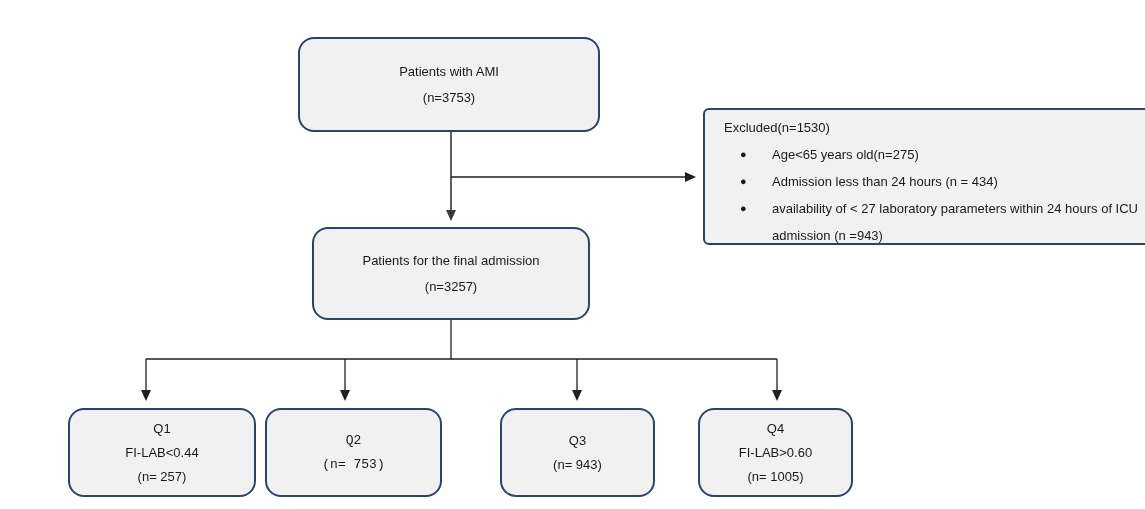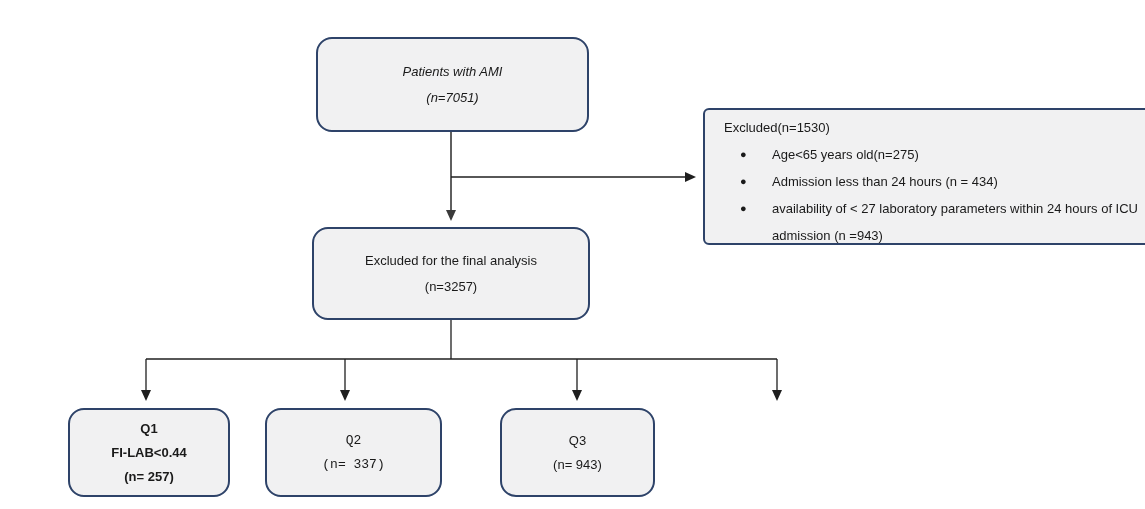--- a/index.html
+++ b/index.html
@@ -19,33 +19,33 @@
     border: 2px solid #2e4369;
     border-radius: 16px;
     display: flex;
     flex-direction: column;
     align-items: center;
     justify-content: center;
     text-align: center;
     font-size: 13px;
     line-height: 26px;
   }
-  #box-top    { left: 316px; top: 37px;  width: 273px; height: 95px; font-style: italic; }
+  #box-top    { left: 298px; top: 37px;  width: 302px; height: 95px; }
   #box-final  { left: 312px; top: 227px; width: 278px; height: 93px; }
   #box-excluded {
     left: 703px; top: 108px; width: 468px; height: 137px;
     align-items: stretch;
     justify-content: flex-start;
     text-align: left;
     padding: 4px 18px 10px 19px;
     line-height: 27px;
     border-radius: 6px;
   }
   .q-box { top: 408px; height: 89px; line-height: 24px; }
-  #box-q1 { left: 68px;  width: 162px; font-weight: bold; }
+  #box-q1 { left: 68px;  width: 188px; }
   #box-q2 { left: 265px; width: 177px; font-family: Liberation Mono, monospace; }
   #box-q3 { left: 500px; width: 155px; }
   #box-q4 { left: 698px; width: 155px; }
   .bullet-row { display: flex; align-items: flex-start; }
   .bullet-dot { width: 16px; margin-left: 16px; flex: none; font-size: 11px; }
   .bullet-text { flex: 1; padding-left: 16px; }
   #connectors { position: absolute; left: 0; top: 0; }
 </style>
 </head>
 <body>
@@ -71,51 +71,56 @@
     <line x1="146" y1="359" x2="777" y2="359" stroke="#1f1f1f" stroke-width="1.3"></line>
 
     <line x1="146" y1="359" x2="146" y2="399" stroke="#1f1f1f" stroke-width="1.3" marker-end="url(#arrowDark)"></line>
     <line x1="345" y1="359" x2="345" y2="399" stroke="#1f1f1f" stroke-width="1.3" marker-end="url(#arrowDark)"></line>
     <line x1="577" y1="359" x2="577" y2="399" stroke="#1f1f1f" stroke-width="1.3" marker-end="url(#arrowDark)"></line>
     <line x1="777" y1="359" x2="777" y2="399" stroke="#1f1f1f" stroke-width="1.3" marker-end="url(#arrowDark)"></line>
   </svg>
 
   <div id="box-top" class="flow-box">
     <div>Patients with AMI</div>
-    <div>(n=7051)</div>
+    <div>(n=3753)</div>
   </div>
 
   <div id="box-excluded" class="flow-box">
     <div>Excluded(n=1530)</div>
     <div class="bullet-row">
       <span class="bullet-dot">●</span>
       <span class="bullet-text">Age&lt;65 years old(n=275)</span>
     </div>
     <div class="bullet-row">
       <span class="bullet-dot">●</span>
       <span class="bullet-text">Admission less than 24 hours (n = 434)</span>
     </div>
     <div class="bullet-row">
       <span class="bullet-dot">●</span>
       <span class="bullet-text">availability of &lt; 27 laboratory parameters within 24 hours of ICU admission (n =943)</span>
     </div>
   </div>
 
   <div id="box-final" class="flow-box">
-    <div>Excluded for the final analysis</div>
+    <div>Patients for the final admission</div>
     <div>(n=3257)</div>
   </div>
 
   <div id="box-q1" class="flow-box q-box">
     <div>Q1</div>
     <div>FI-LAB&lt;0.44</div>
     <div>(n= 257)</div>
   </div>
   <div id="box-q2" class="flow-box q-box">
     <div>Q2</div>
-    <div>(n= 337)</div>
+    <div>(n= 753)</div>
   </div>
   <div id="box-q3" class="flow-box q-box">
     <div>Q3</div>
     <div>(n= 943)</div>
   </div>
+  <div id="box-q4" class="flow-box q-box">
+    <div>Q4</div>
+    <div>FI-LAB&gt;0.60</div>
+    <div>(n= 1005)</div>
+  </div>
 
 </div>
 
 </body></html>

